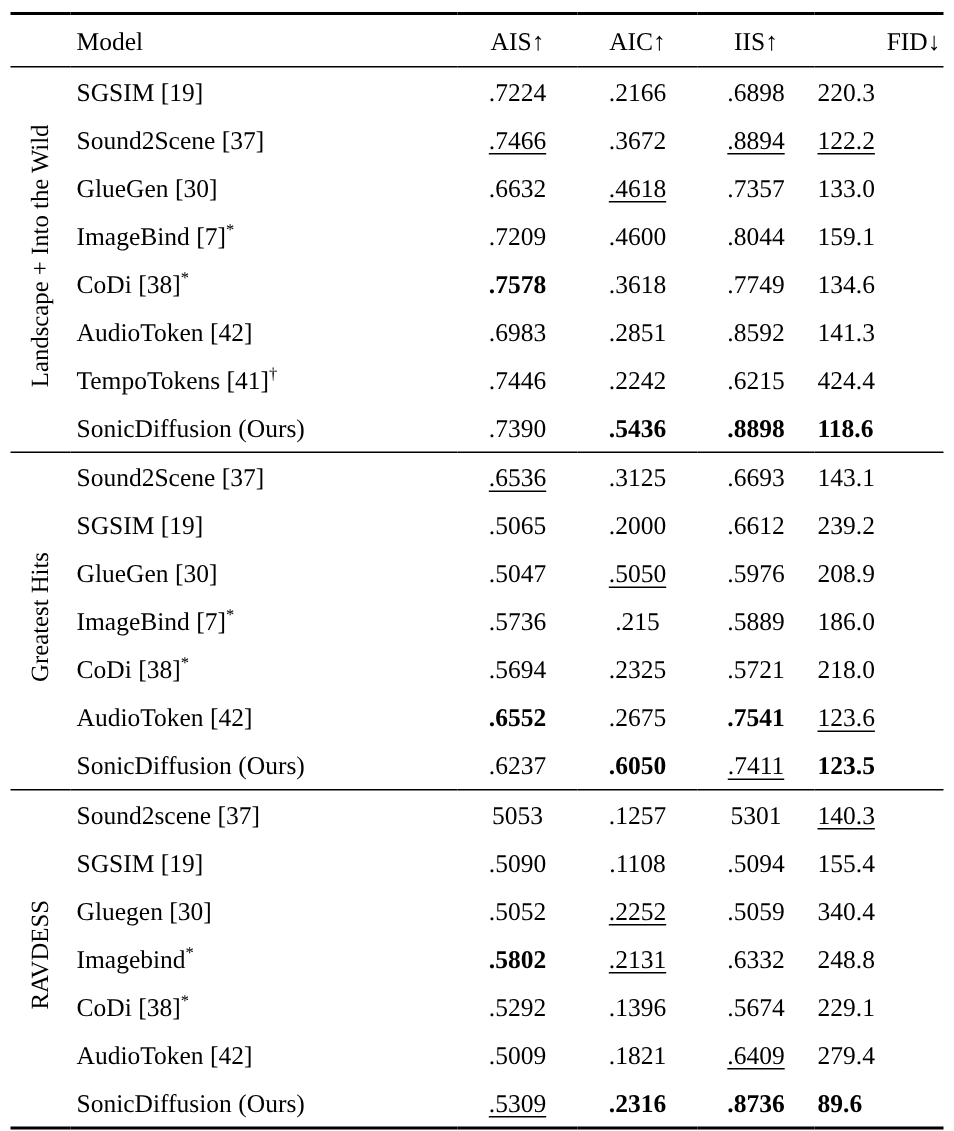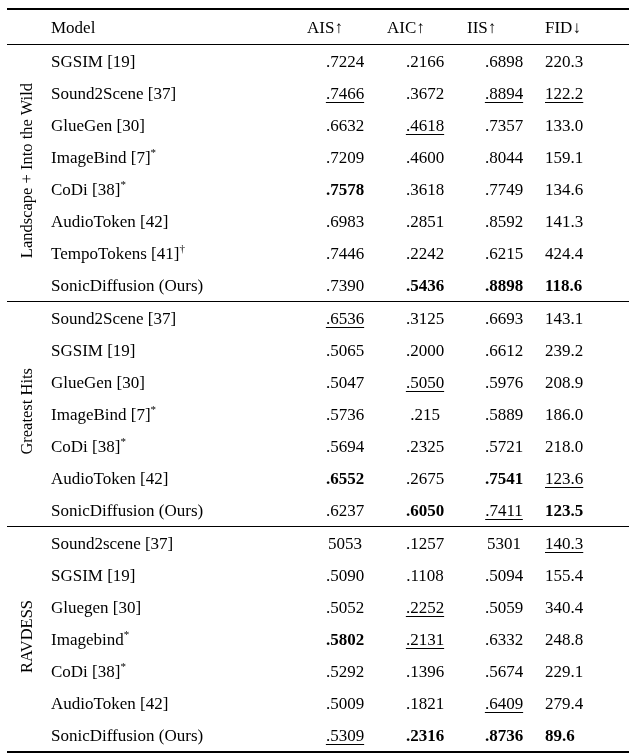--- a/index.html
+++ b/index.html
@@ -32,22 +32,22 @@
   col.c-iis   { width: 78px; }
   col.c-fid   { width: 86px; }
 
   thead th {
     font-weight: normal;
     border-bottom: 1.8px solid #000;
     padding: 8px 2px 6px 2px;
     line-height: 20px;
   }
   th.model-head { text-align: left; padding-left: 4px; }
-  th.num-head   { text-align: left; }
-  th.fid-head   { text-align: left; }
+  th.num-head   { text-align: center; }
+  th.fid-head   { text-align: right; }
 
   tbody td {
     padding: 5.5px 2px;
     line-height: 21px;
     vertical-align: middle;
   }
   td.model {
     text-align: left;
     padding-left: 4px;
     white-space: nowrap;

